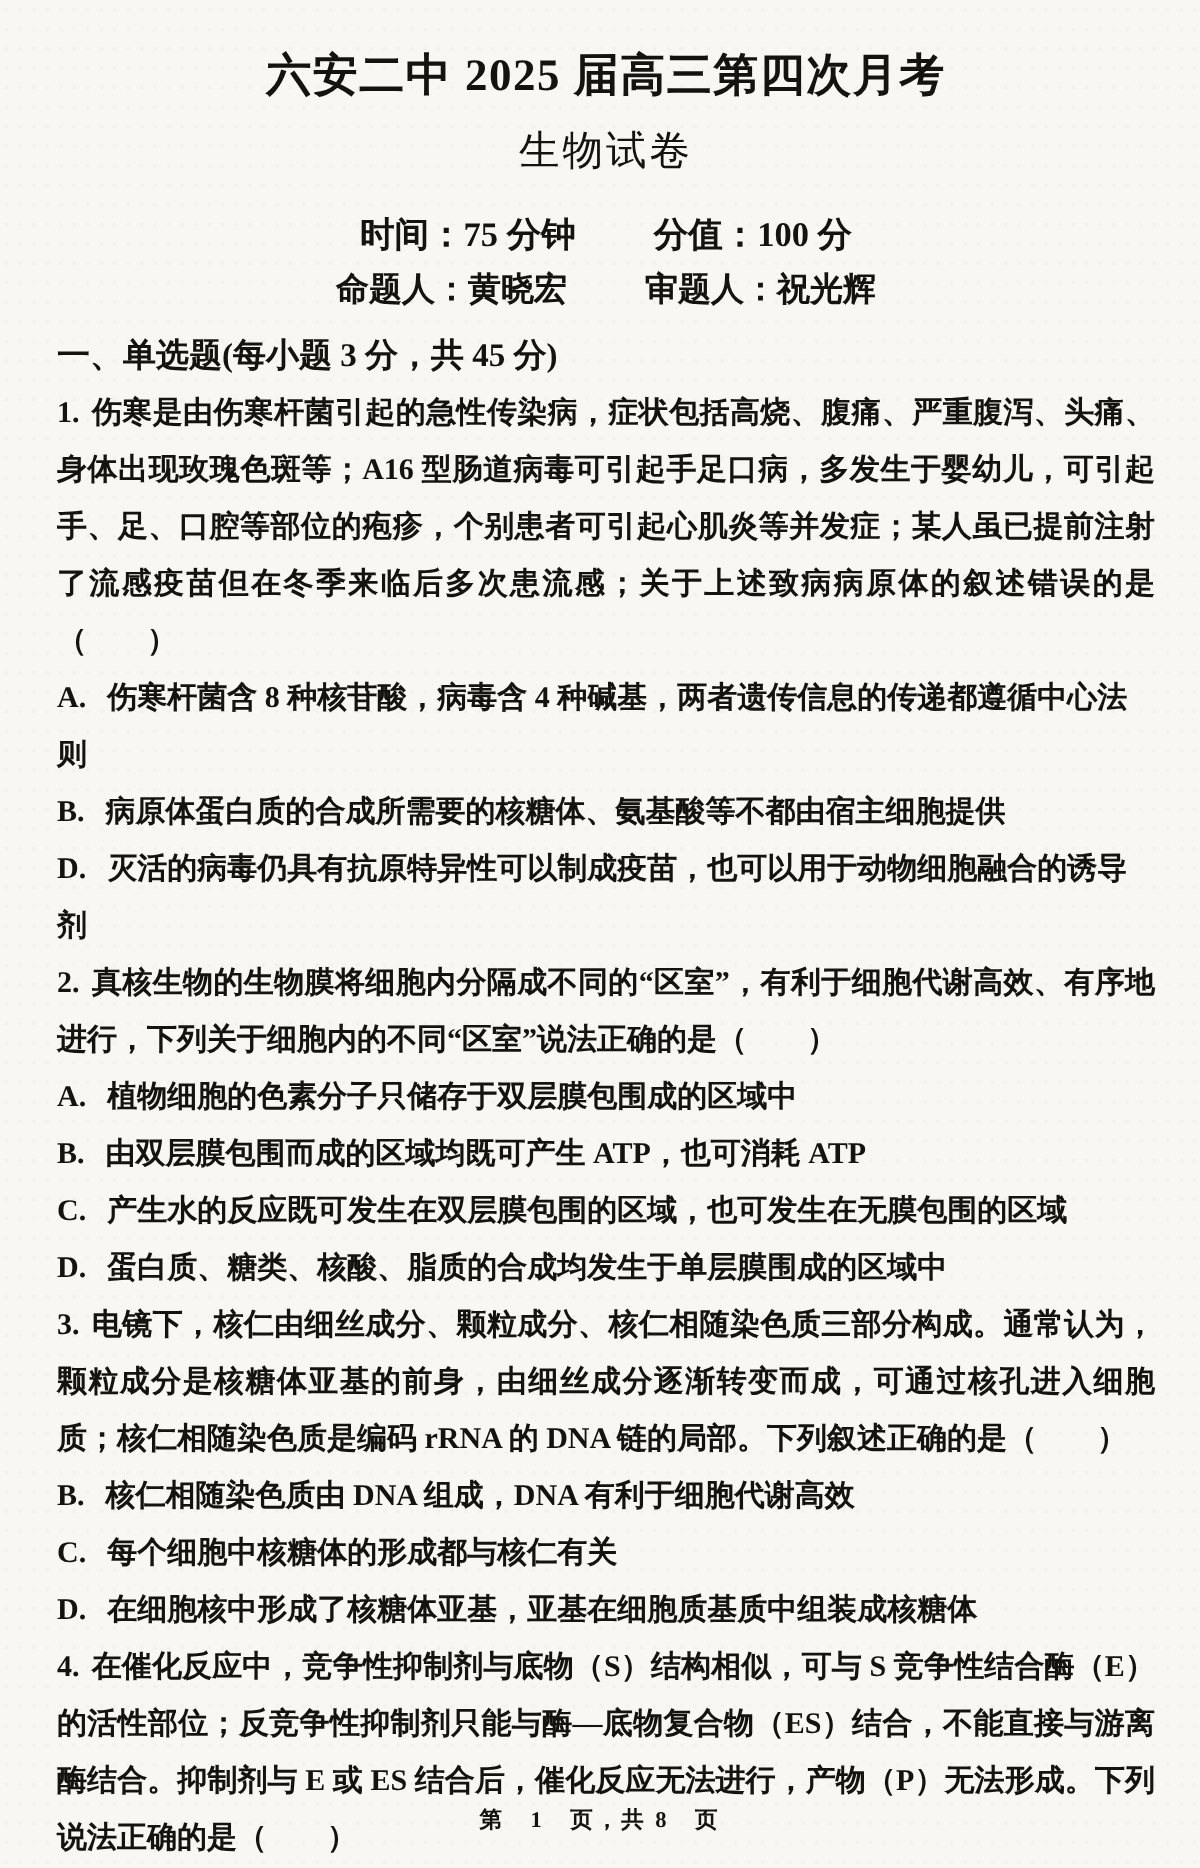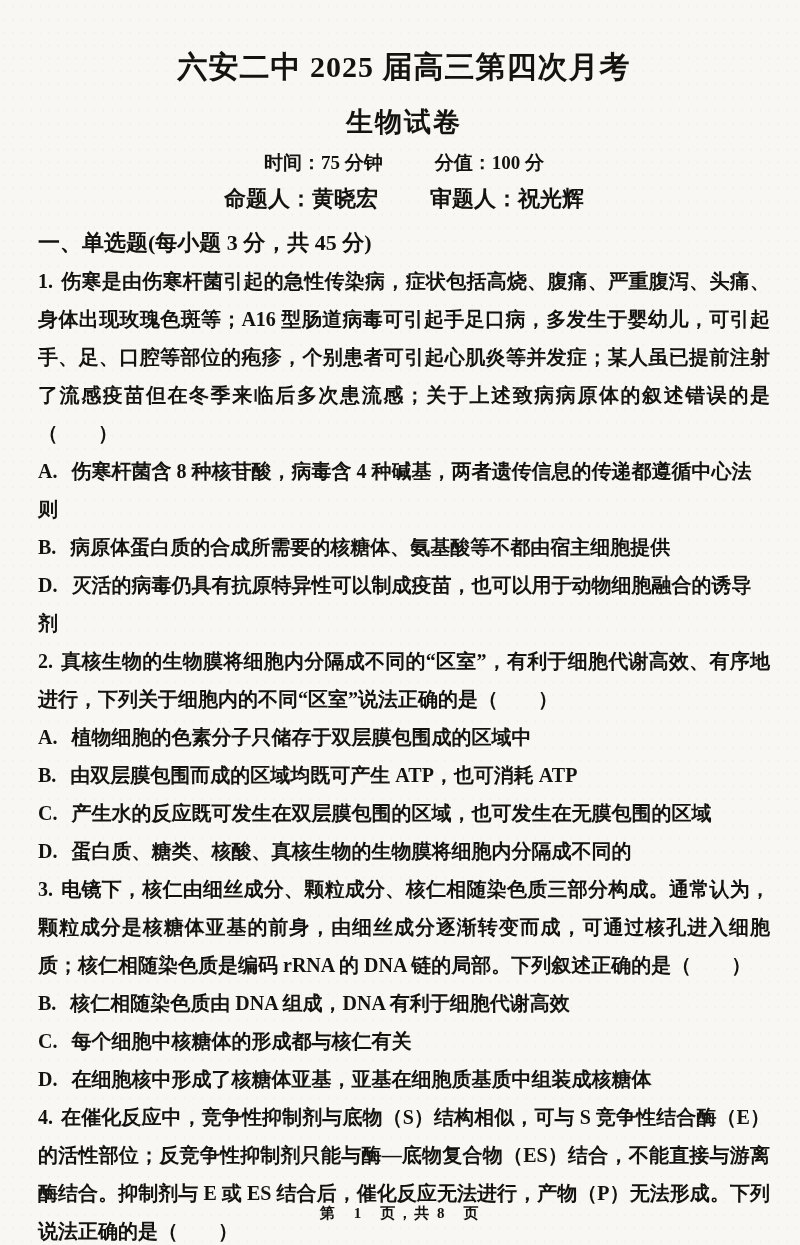--- a/index.html
+++ b/index.html
@@ -19,39 +19,39 @@
   }
   .page {
     padding: 30px 30px 0 38px;
     box-sizing: border-box;
   }
   .title {
     text-align: center;
     font-size: 30px;
     font-weight: 700;
     line-height: 42px;
-    margin: 16px;
+    margin: 0;
     letter-spacing: 1px;
   }
   .subtitle {
     text-align: center;
     font-size: 27px;
-    font-weight: 700;
+    font-weight: 400;
     line-height: 36px;
     margin: 10px 0 0 0;
     letter-spacing: 2px;
   }
   .meta-row {
     display: flex;
     justify-content: center;
     gap: 52px;
-    font-size: 19px;
+    font-size: 23px;
     font-weight: 700;
     line-height: 30px;
-    margin-top: 8px;
+    margin-top: 24px;
   }
   .meta-row.second {
     margin-top: 6px;
     font-size: 22px;
   }
   .section-title {
     font-size: 22px;
     font-weight: 700;
     line-height: 38px;
     margin: 10px 0 0 0;
@@ -111,21 +111,21 @@
     <p class="option"><span class="opt-label">A.</span><span>伤寒杆菌含 8 种核苷酸，病毒含 4 种碱基，两者遗传信息的传递都遵循中心法则</span></p>
     <p class="option"><span class="opt-label">B.</span><span>病原体蛋白质的合成所需要的核糖体、氨基酸等不都由宿主细胞提供</span></p>
     <p class="option"><span class="opt-label">D.</span><span>灭活的病毒仍具有抗原特异性可以制成疫苗，也可以用于动物细胞融合的诱导剂</span></p>
   </div>
 
   <div>
     <p class="qline stem"><span class="q-num">2.</span><span>真核生物的生物膜将细胞内分隔成不同的“区室”，有利于细胞代谢高效、有序地进行，下列关于细胞内的不同“区室”说法正确的是（　　）</span></p>
     <p class="option"><span class="opt-label">A.</span><span>植物细胞的色素分子只储存于双层膜包围成的区域中</span></p>
     <p class="option"><span class="opt-label">B.</span><span>由双层膜包围而成的区域均既可产生 ATP，也可消耗 ATP</span></p>
     <p class="option"><span class="opt-label">C.</span><span>产生水的反应既可发生在双层膜包围的区域，也可发生在无膜包围的区域</span></p>
-    <p class="option"><span class="opt-label">D.</span><span>蛋白质、糖类、核酸、真核生物的生物膜将细胞内分隔成不同的</span></p>
+    <p class="option"><span class="opt-label">D.</span><span>蛋白质、糖类、核酸、脂质的合成均发生于单层膜围成的区域中</span></p>
   </div>
 
   <div>
     <p class="qline stem"><span class="q-num">3.</span><span>电镜下，核仁由细丝成分、颗粒成分、核仁相随染色质三部分构成。通常认为，颗粒成分是核糖体亚基的前身，由细丝成分逐渐转变而成，可通过核孔进入细胞质；核仁相随染色质是编码 rRNA 的 DNA 链的局部。下列叙述正确的是（　　）</span></p>
     <p class="option"><span class="opt-label">B.</span><span>核仁相随染色质由 DNA 组成，DNA 有利于细胞代谢高效</span></p>
     <p class="option"><span class="opt-label">C.</span><span>每个细胞中核糖体的形成都与核仁有关</span></p>
     <p class="option"><span class="opt-label">D.</span><span>在细胞核中形成了核糖体亚基，亚基在细胞质基质中组装成核糖体</span></p>
   </div>
 
   <div>

